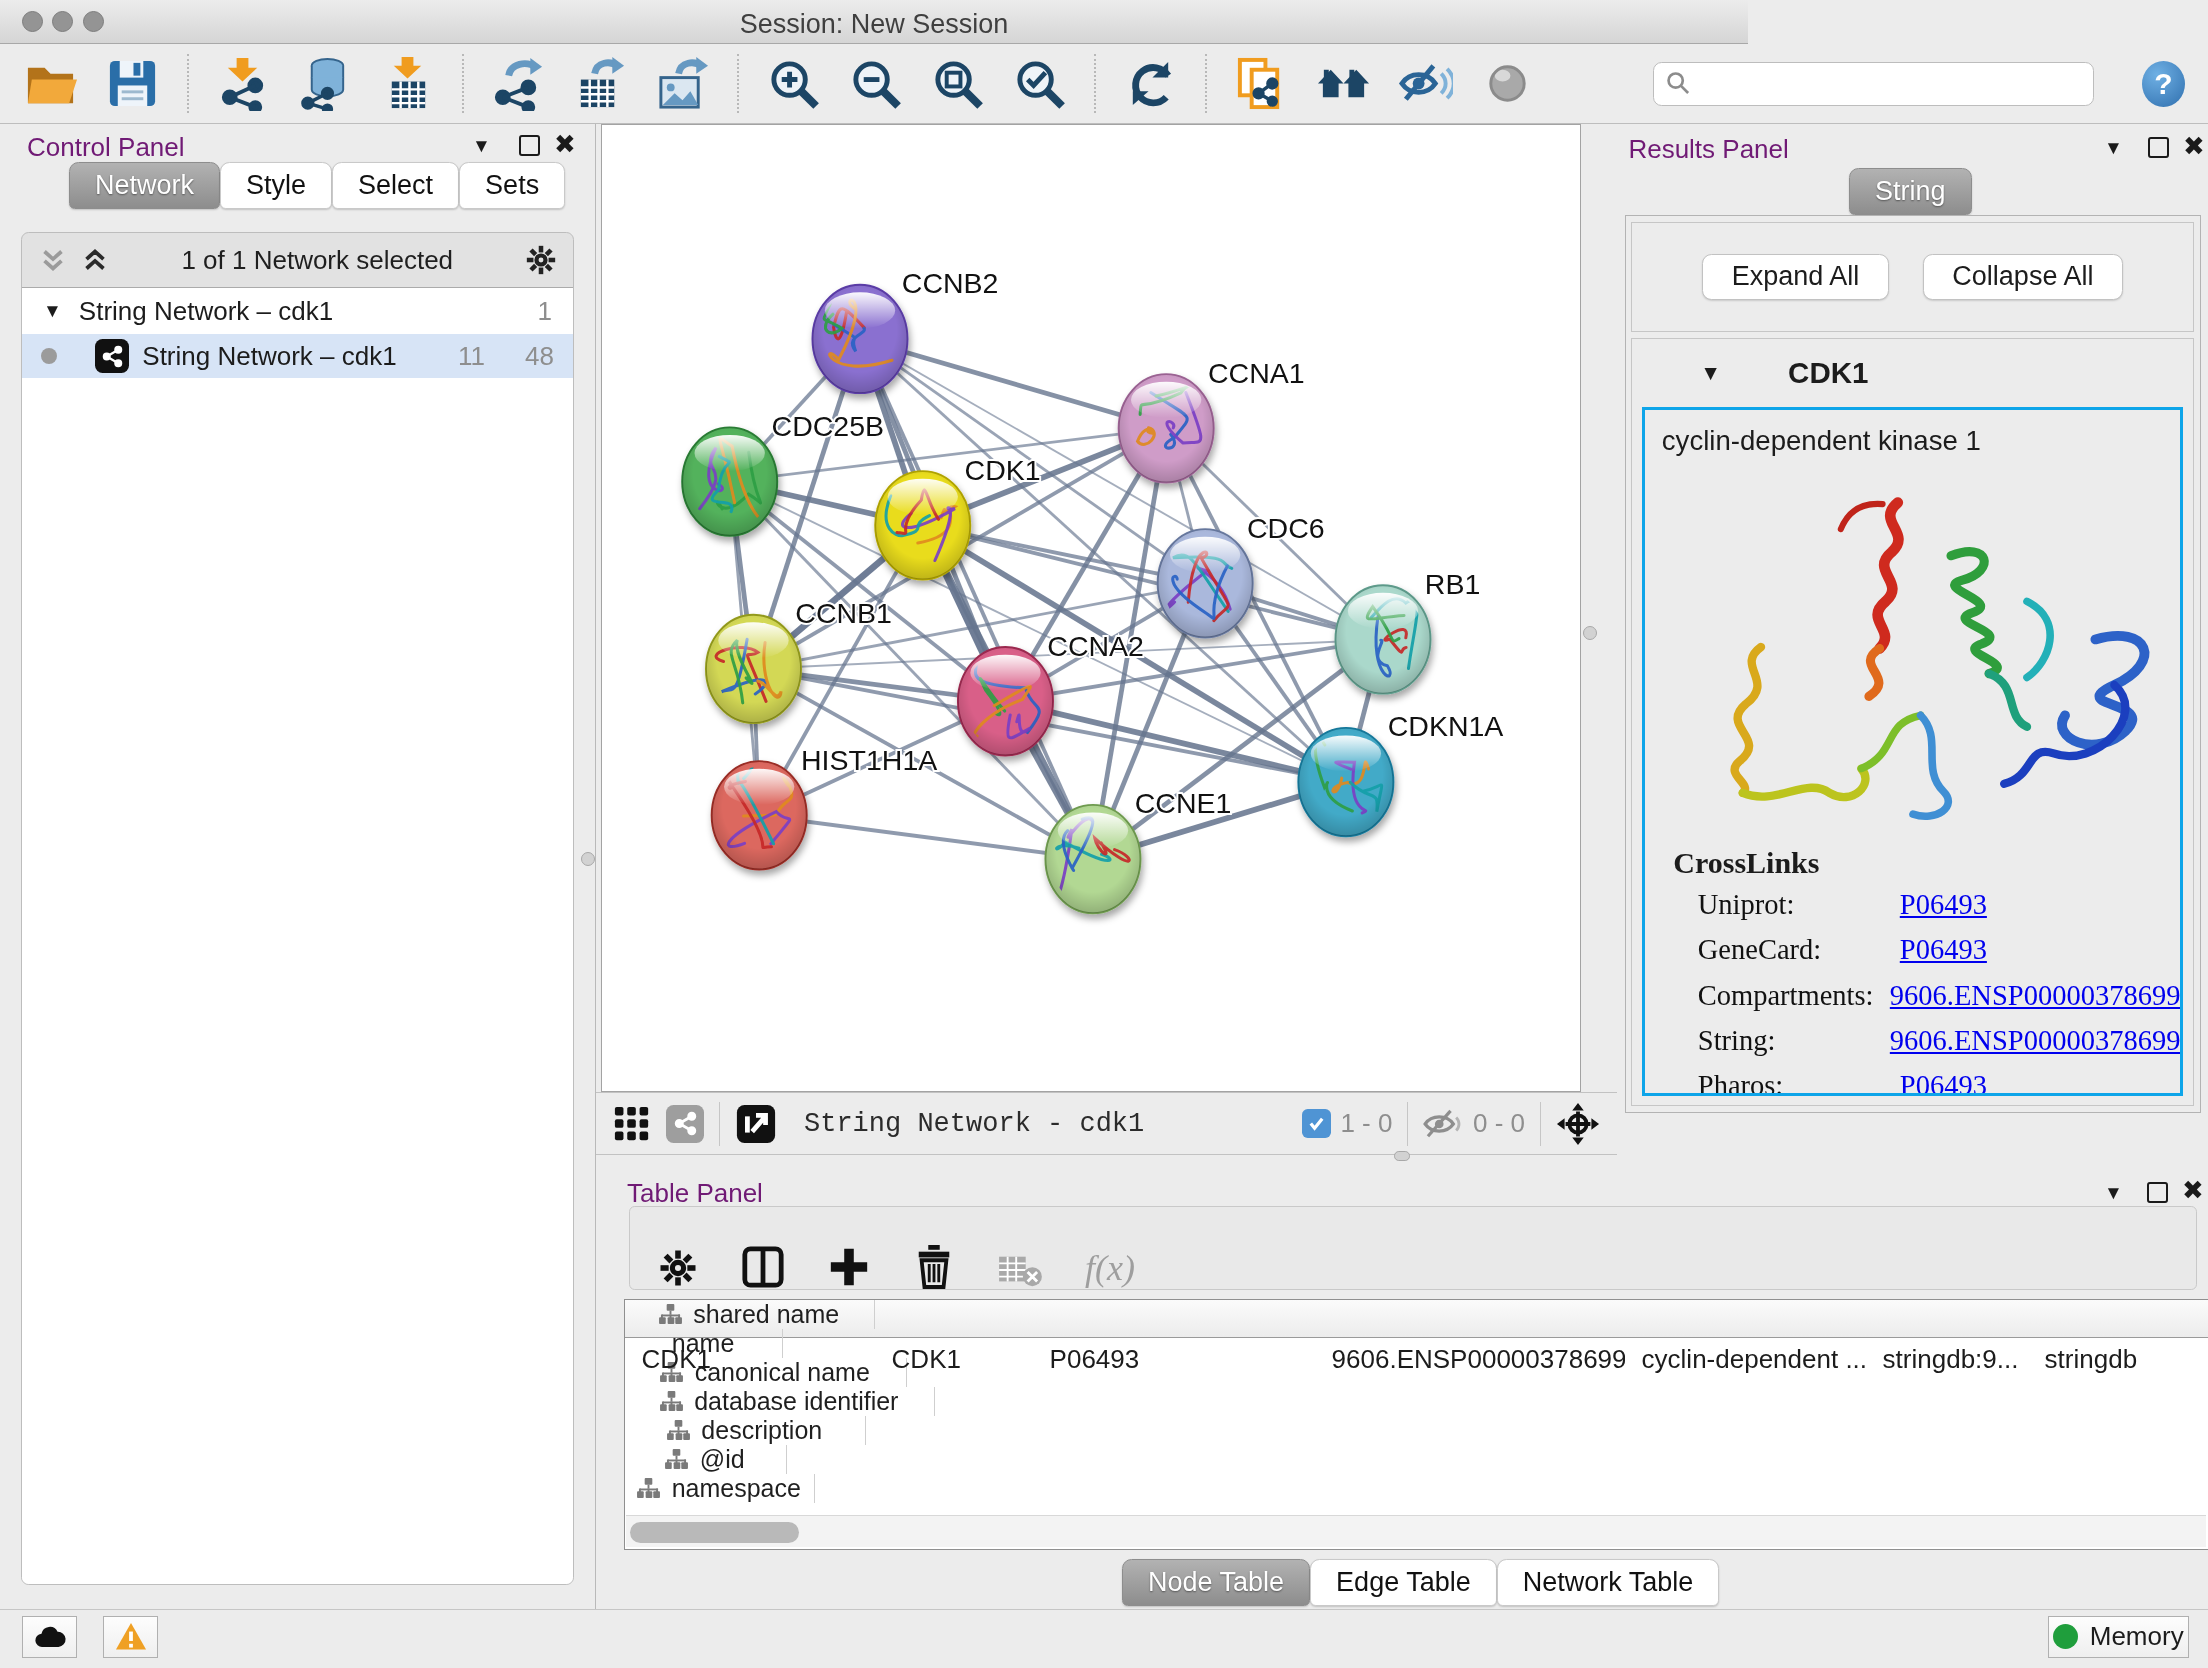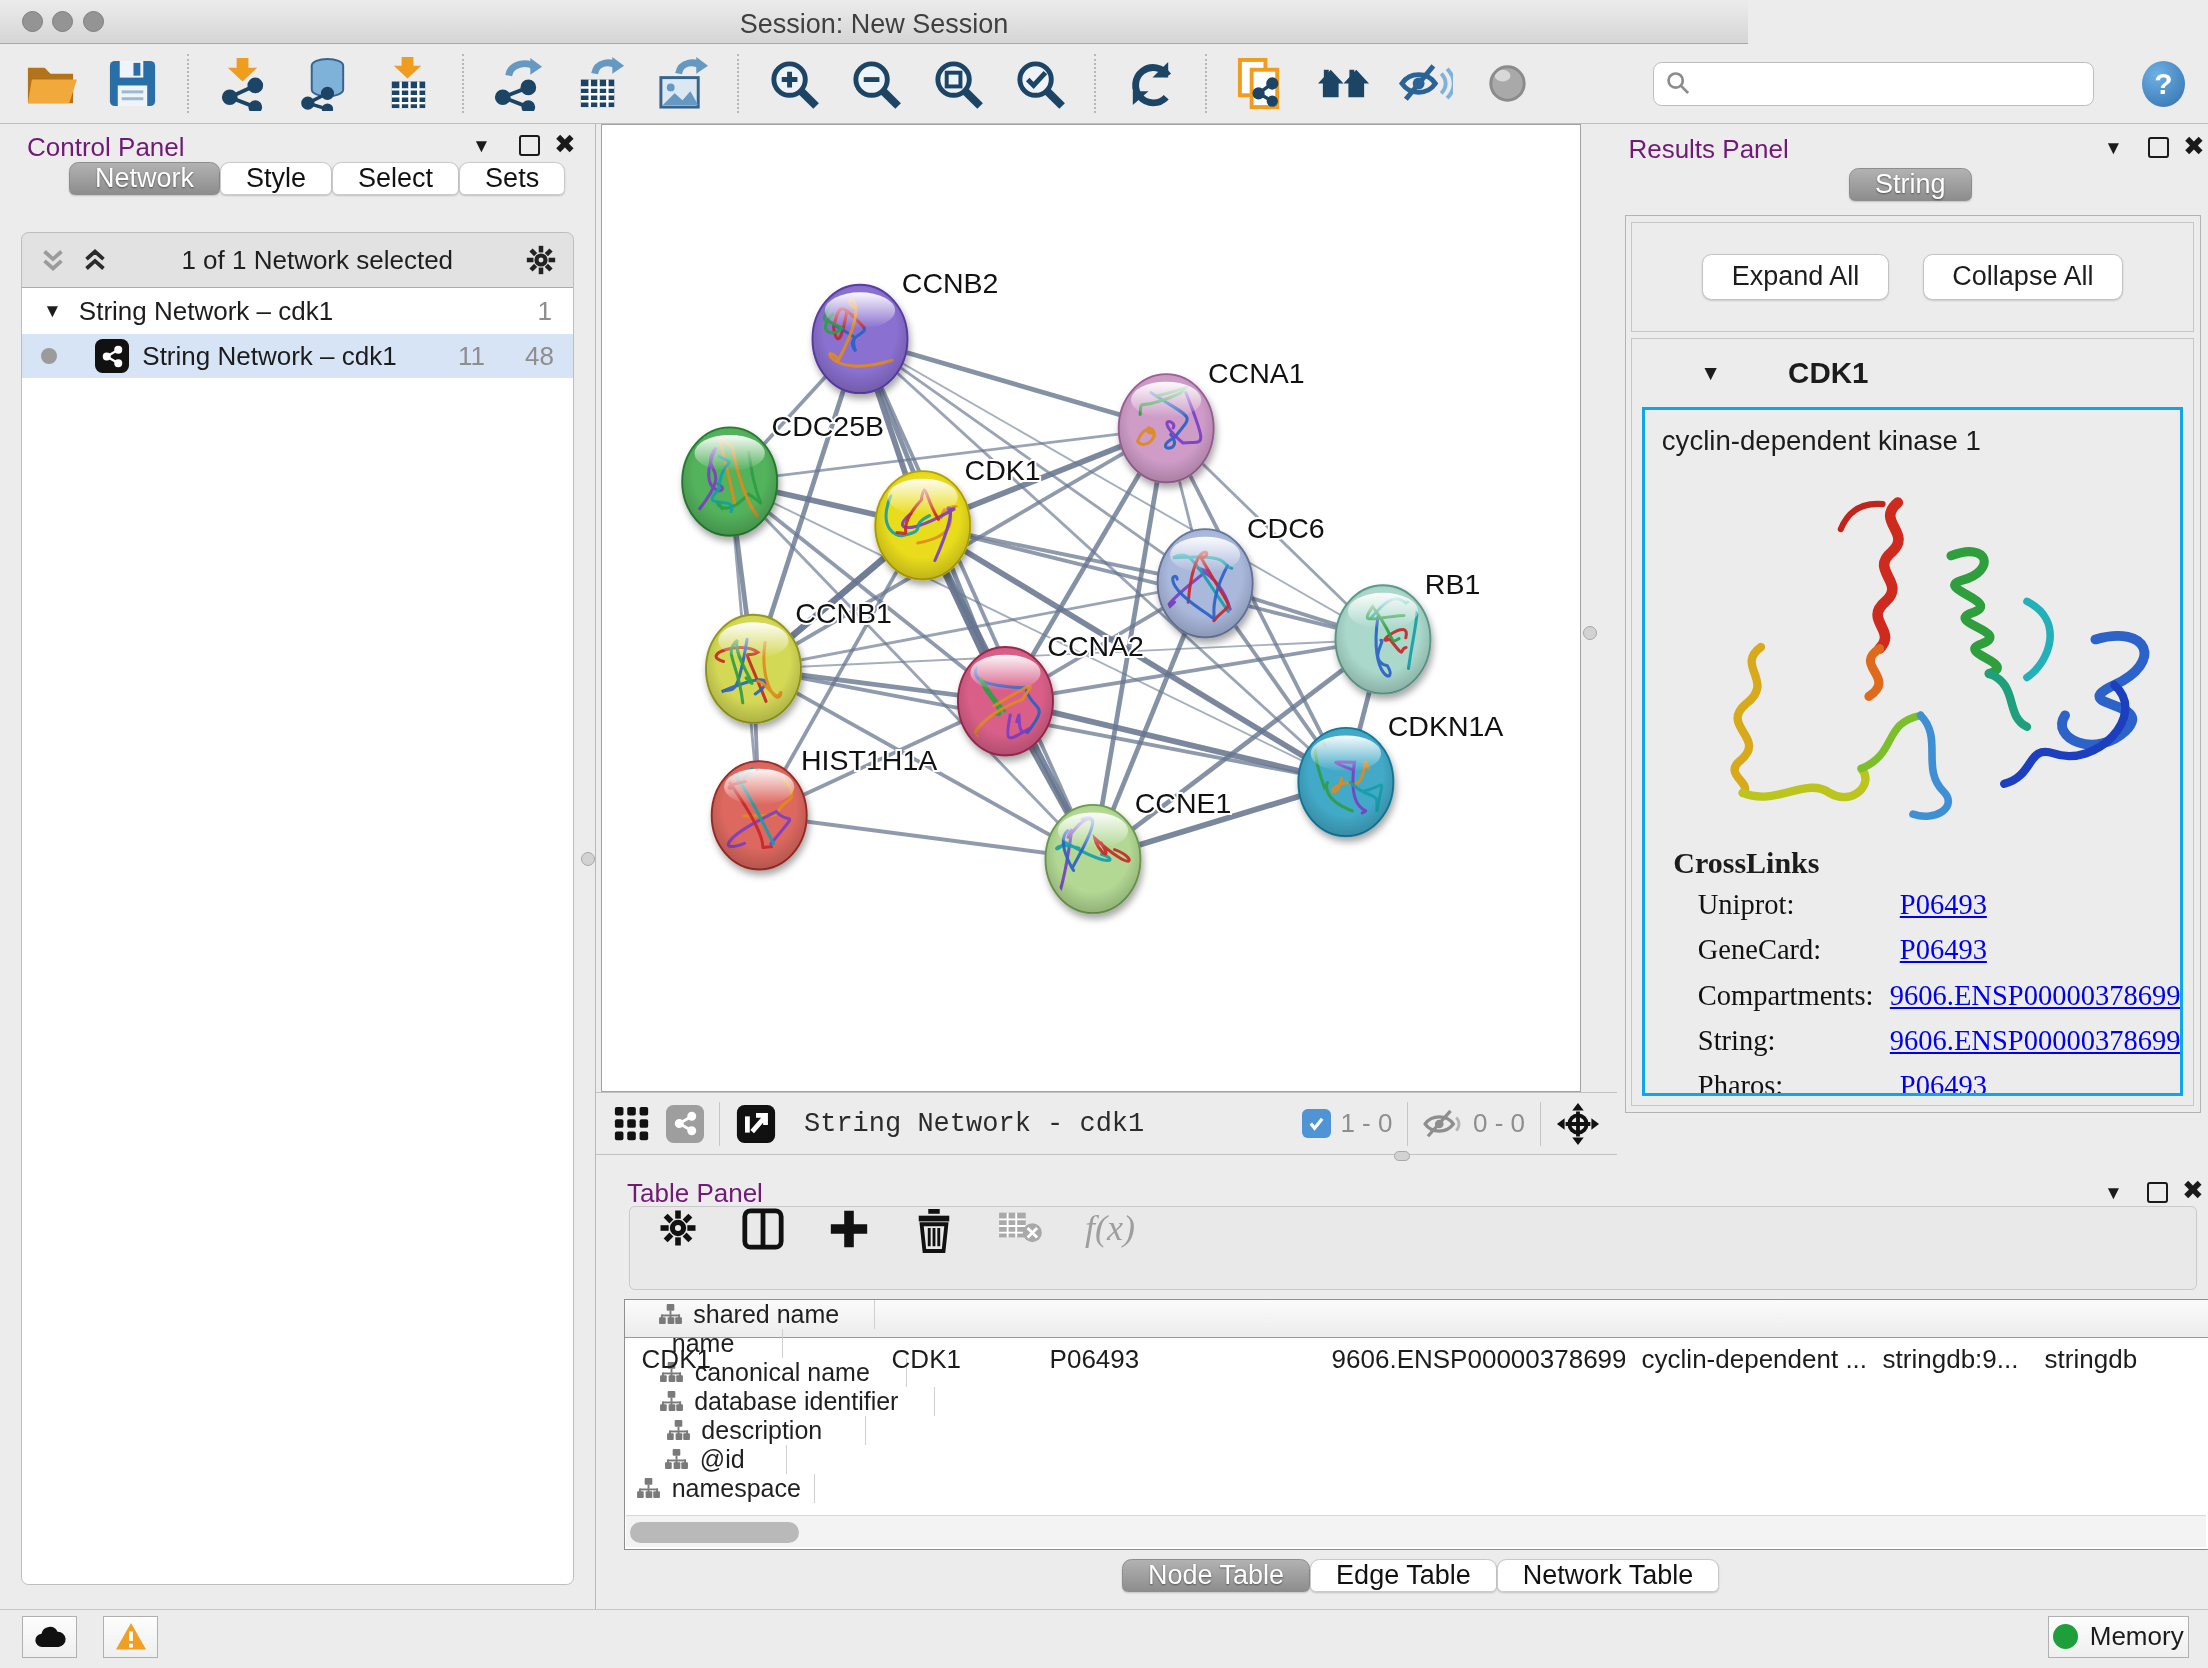--- a/index.html
+++ b/index.html
@@ -19,21 +19,21 @@
   .searchbox { width:468px; height:44px; background:#fff; border:1.9px solid #bdbdbd; border-radius:8.6px; display:flex; align-items:center; padding:0 11.4px; margin-left:91px; }
   .searchbox input { border:none; outline:none; font-size:25px; width:100%; background:transparent; font-family:"Liberation Sans",sans-serif; }
   .helpbtn { width:46px; height:46px; border-radius:50%; background:radial-gradient(circle at 35% 30%, #6fb0e4, #2f6fae); color:#fff; font-size:30px; font-weight:bold; display:flex; align-items:center; justify-content:center; margin-left:21px; }
 
   
   .panel-title { font-size:26px; color:#701a75; }
   .pc-tri { font-size:19px; color:#1a1a1a; }
   .pc-box { width:21px; height:21px; border:2.9px solid #1a1a1a; border-radius:2.9px; }
   .pc-x { font-size:26px; font-weight:bold; color:#1a1a1a; font-family:"DejaVu Sans",sans-serif; }
 
-  .tabbtn { height:33px; padding:2px 25px; display:flex; align-items:center; justify-content:center; font-size:27px; background:#fff; border:1px solid #c9c9c9; border-radius:9.5px 9.5px 5.7px 5.7px; box-shadow:0 1px 1.9px rgba(0,0,0,.18); color:#111; }
+  .tabbtn { height:47px; padding:2px 25px; display:flex; align-items:center; justify-content:center; font-size:27px; background:#fff; border:1px solid #c9c9c9; border-radius:9.5px 9.5px 5.7px 5.7px; box-shadow:0 1px 1.9px rgba(0,0,0,.18); color:#111; }
   .tabbtn.active { background:linear-gradient(#b2b2b2,#8d8d8d); color:#fff; text-shadow:0 1px 1.9px rgba(0,0,0,.45); border-color:#8d8d8d; }
 
   
   .control-panel { left:0; top:124px; width:596px; height:1486px; background:#ececec; border-right:1px solid #b9b9b9; }
   .cp-tabs { left:69px; top:38px; display:flex; }
   .cp-group { left:21px; top:100px; width:553px; height:1353px; border:1px solid #bdbdbd; border-radius:7.6px; background:#e2e2e2; overflow:hidden;margin-top:8px; }
   .cp-strip { height:54px; display:flex; align-items:center; padding:0 15px; }
   .cp-strip .sel-status { flex:1; text-align:center; font-size:26px; color:#1f1f1f; }
   .cp-list { position:absolute; left:0; top:54px; right:0; bottom:0; background:#fff; border-top:1px solid #ababab; }
   .tree-row1 { height:46px; display:flex; align-items:center; padding:0 21px; font-size:26px; }
@@ -66,21 +66,21 @@
   .rp-gene { margin-left:67px; font-size:29.5px; font-weight:bold; }
   .rp-content { position:absolute; left:9.5px; top:68px; right:9.5px; bottom:9.5px; border:3px solid #0ea5e9; background:#ececec; overflow:hidden; }
   .rp-desc { padding:15px 0 0 17px; font-size:27.6px; }
   .cl-title { font-family:"Liberation Serif",serif; font-weight:bold; font-size:30px; margin:5.7px 0 9.5px 28.5px; }
   .cl-row { display:flex; margin:0 0 13.3px 53px; font-family:"Liberation Serif",serif; font-size:28.5px; }
   .cl-label { width:202px; color:#111; }
   .cl-link { color:#0000ee; text-decoration:underline; }
 
   
   .table-panel { left:596px; top:1172px; width:1612px; height:438px; background:#ececec; }
-  .tp-toolbar { left:33px; top:34px; width:1568px; height:84px; background:#e9e9e9; border:1px solid #c9c9c9; border-radius:5.7px; display:flex; align-items:flex-start; gap:42px; padding:0 27px; }
+  .tp-toolbar { left:33px; top:34px; width:1568px; height:84px; background:#e9e9e9; border:1px solid #c9c9c9; border-radius:5.7px; display:flex; align-items:flex-end; gap:42px; padding:0 27px; }
   .fx { font-family:"Liberation Serif",serif; font-style:italic; font-size:36px; color:#9e9e9e; }
   .tp-table { left:27.6px; top:127px; width:1585px; height:251px; border:1.9px solid #8f8f8f; background:#fff; overflow:hidden; }
   .th-row { display:flex; height:38px; background:linear-gradient(#fbfbfb,#ececec); border-bottom:1.9px solid #9a9a9a;flex-direction:column; }
   .th-cell { display:flex; align-items:center; justify-content:center; gap:11.4px; font-size:25px; color:#1f1f1f; border-right:1px solid #cfcfcf; overflow:hidden; white-space:nowrap; flex:0 0 auto; }
   .td-row { display:flex; height:42px; }
   .td-cell { display:flex; align-items:center; padding-left:17px; font-size:26px; overflow:hidden; white-space:nowrap; flex:0 0 auto; }
   .tp-scroll { position:absolute; left:1.9px; right:1.9px; bottom:1.9px; height:32px; background:#f3f3f3; border-top:1px solid #d8d8d8; }
   .tp-thumb { position:absolute; left:3.8px; top:5.7px; width:169px; height:21px; border-radius:10.5px; background:#b9b9b9; }
   .tp-tabs { left:526px; top:387px; display:flex; }
 

